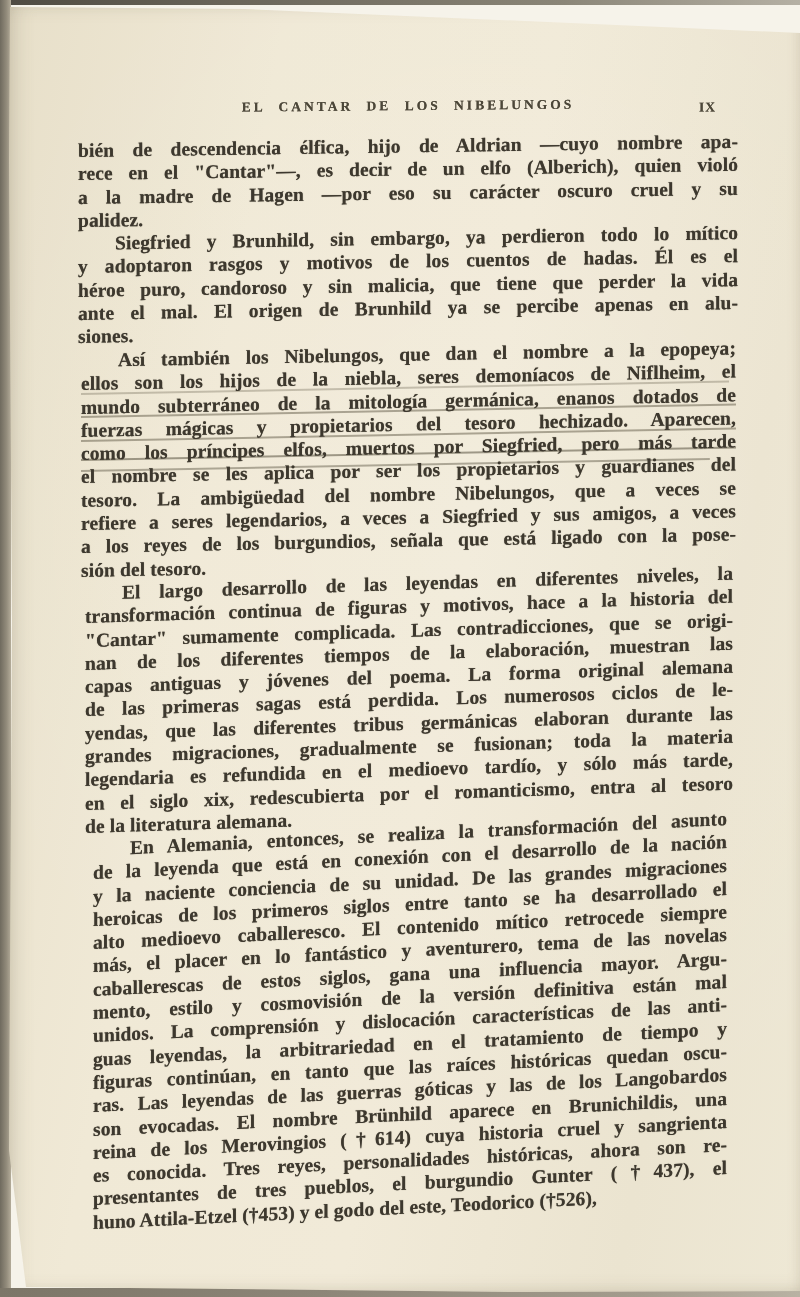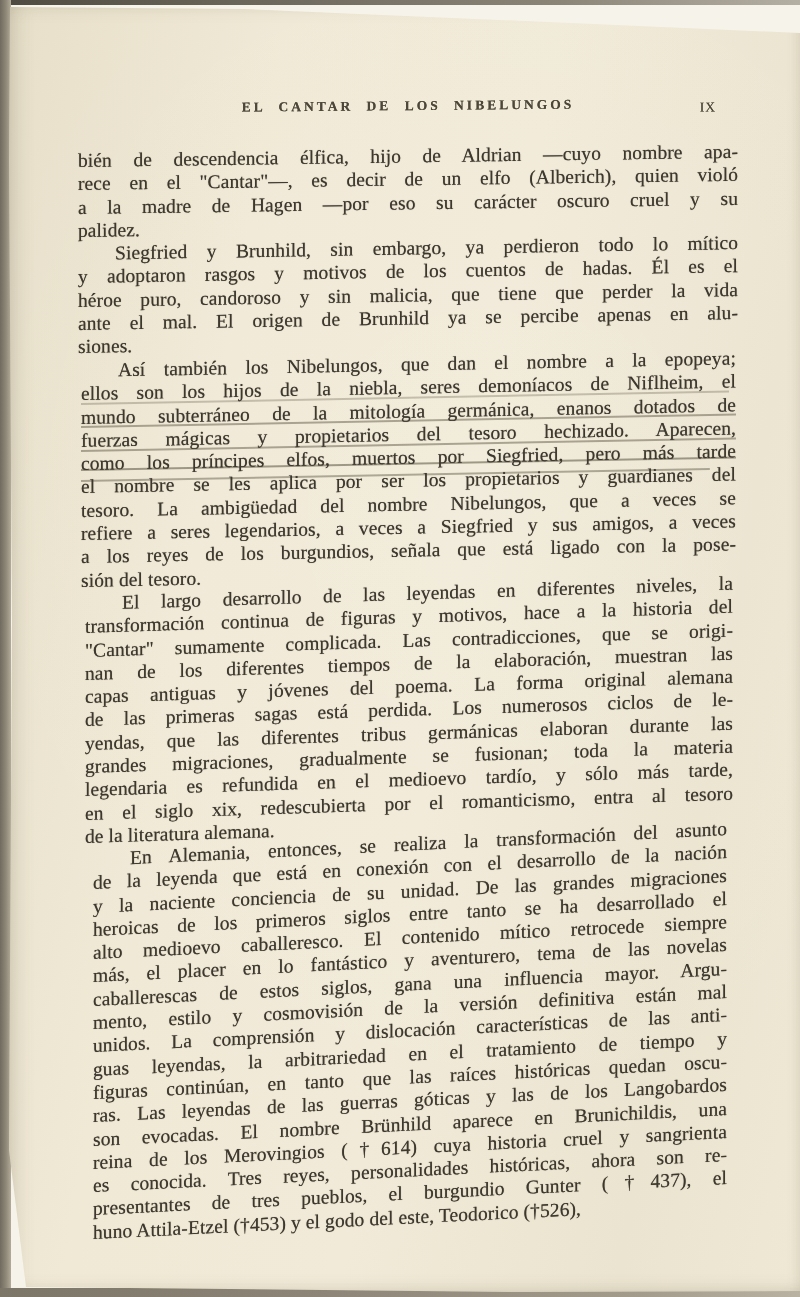--- a/index.html
+++ b/index.html
@@ -52,30 +52,31 @@
     color: #4c4739;
   }
   .running-title {
     display: block; text-align: center;
     font-size: 13.5px; font-weight: bold;
     letter-spacing: 3px; word-spacing: 7px;
     text-shadow: 0 0 0.6px rgba(70,64,50,0.8);
   }
   .page-number {
     position: absolute; right: 22px; top: 4px;
-    font-size: 13.5px; font-weight: normal; letter-spacing: 1px;
+    font-size: 13.5px; font-weight: bold; letter-spacing: 1px;
     text-shadow: 0 0 0.6px rgba(70,64,50,0.8);
   }
 
   .page-body {
-    position: absolute; top: 149px; left: 78px; width: 660px;
+    position: absolute; top: 139px; left: 78px; width: 660px;
     color: #3d382e;
     font-size: 19.5px;
     letter-spacing: 0.1px;
     text-shadow: 0 0 0.7px rgba(62,56,44,0.75);
+    font-weight: bold;
   }
   .para { transform-origin: left top; }
   .para-0 { transform: skewY(-0.8deg); }
   .para-1 { transform: skewY(-0.95deg); }
   .para-2 { transform: skewY(-1.1deg); margin-left: 3px; margin-right: 2px; }
   .para-3 { transform: skewY(-1.8deg); margin-left: 7px; margin-right: 5px; }
   .para-4 { transform: skewY(-2.8deg); margin-left: 15px; margin-right: 11px; }
 
   .line {
     height: 23.3px; line-height: 23.3px;

